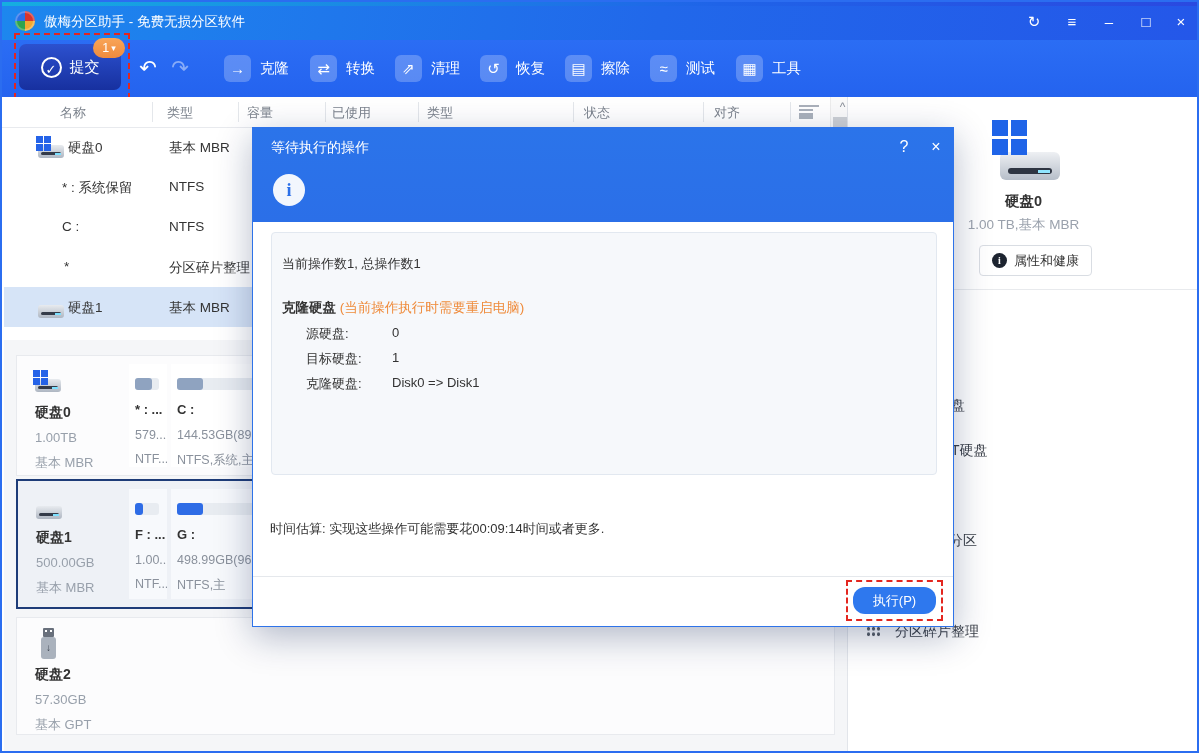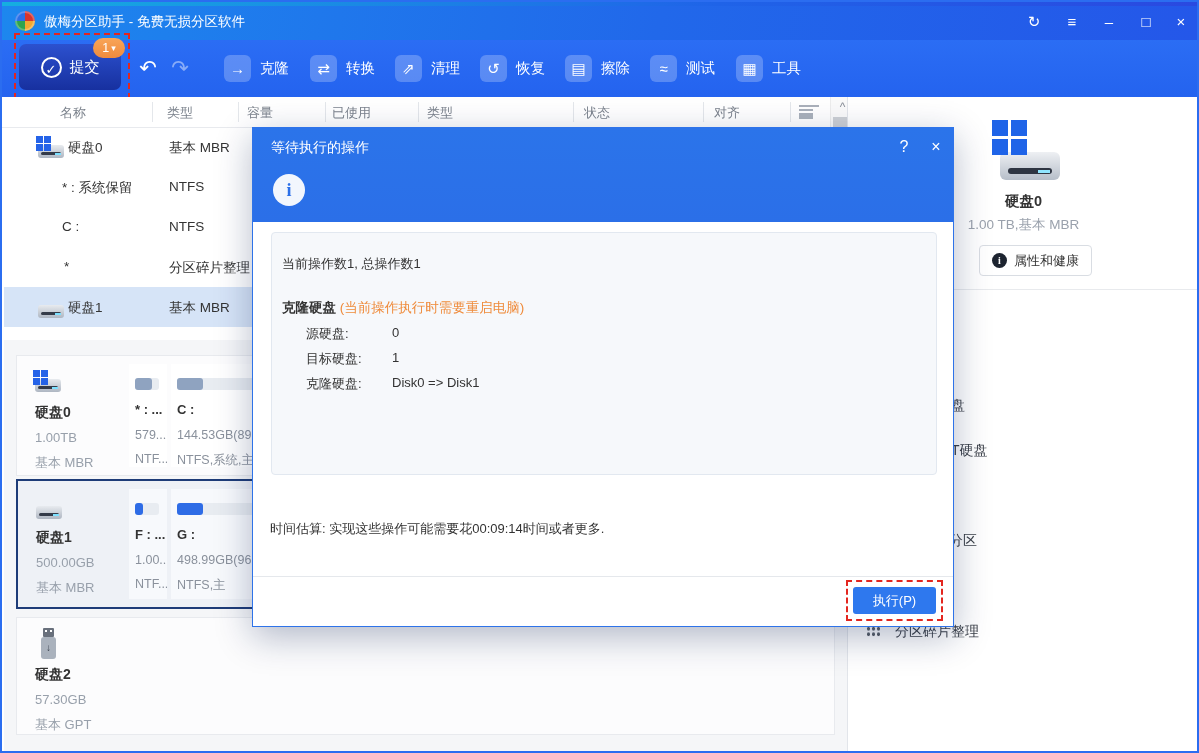--- a/index.html
+++ b/index.html
@@ -130,21 +130,21 @@
     border:1px solid #e2e8f0;border-radius:4px;box-sizing:border-box;padding-left:16px;}
   .m-sum{position:absolute;left:10px;top:22px;font-size:13px;color:#333;}
   .m-op{position:absolute;left:10px;top:66px;font-size:13.5px;color:#333;}
   .m-op b{font-weight:bold;}
   .m-op .warn{color:#ef8b3b;}
   .m-row-l{position:absolute;left:34px;font-size:13px;color:#333;}
   .m-row-v{position:absolute;left:120px;font-size:13px;color:#333;}
   .m-time{position:absolute;left:17px;top:392px;font-size:13px;color:#333;}
   .m-foot-line{position:absolute;left:0;top:448px;width:100%;height:1px;background:#e5e8ec;}
   .exec-dash{position:absolute;left:593px;top:452px;width:97px;height:41px;border:2px dashed #e3261f;box-sizing:border-box;}
-  .exec-btn{position:absolute;left:600px;top:459px;width:83px;height:27px;background:#2e78ee;border-radius:3px;
+  .exec-btn{position:absolute;left:600px;top:459px;width:83px;height:27px;background:#2e78ee;border-radius:12px;
     color:#fff;font-size:13px;text-align:center;line-height:27px;cursor:pointer;}
 </style>
 </head>
 <body>
 
 <div class="stage">
 
   <div class="abs titlebar">
     <div class="abs logo"></div>
     <div class="abs win-title">傲梅分区助手 - 免费无损分区软件</div>

